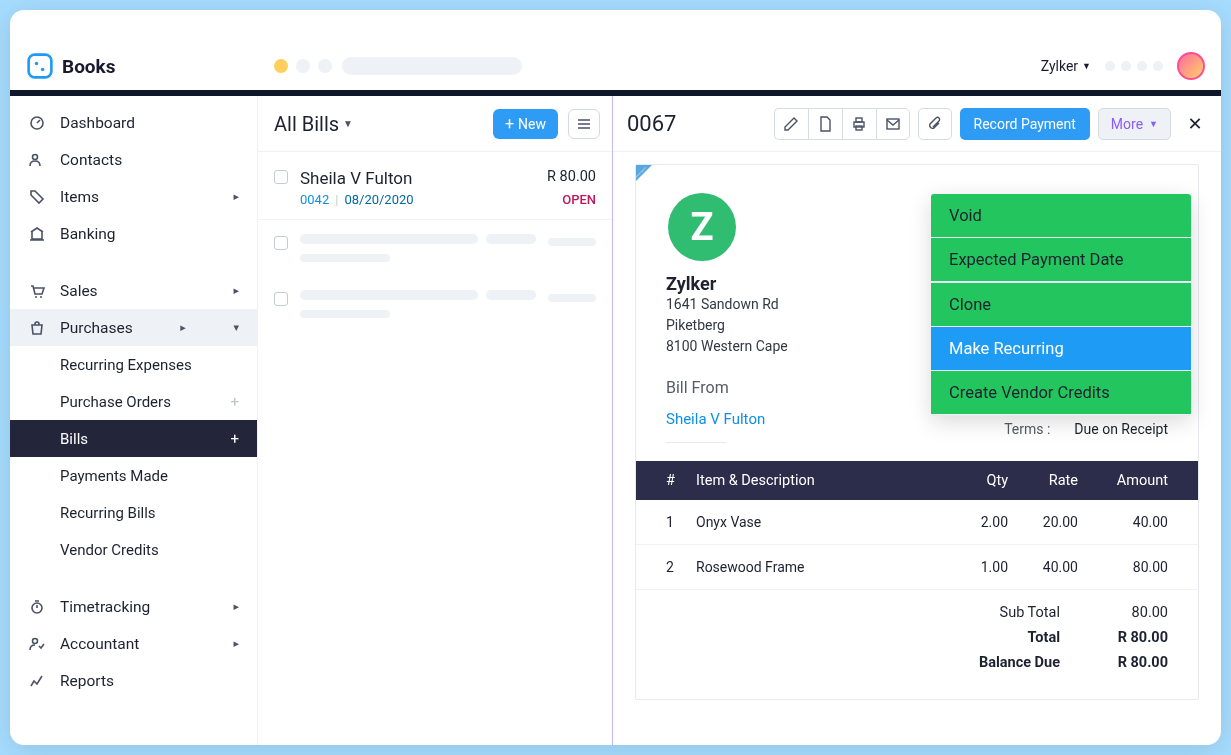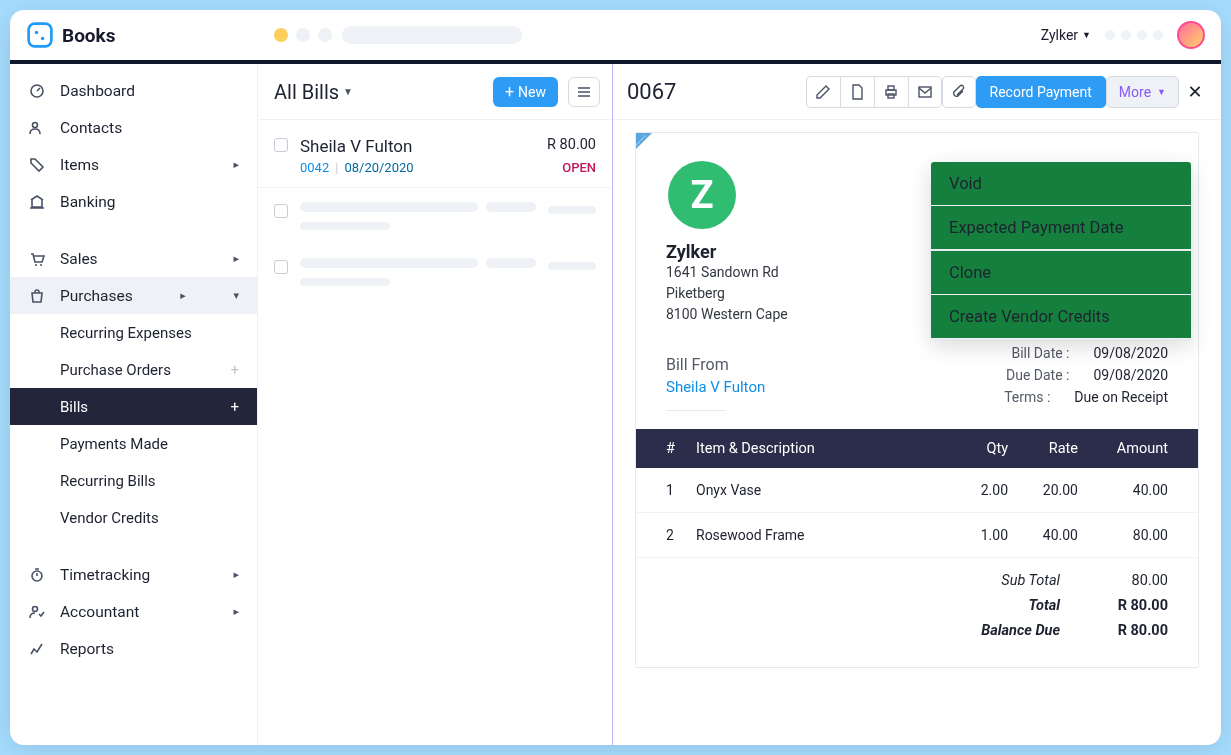--- a/index.html
+++ b/index.html
@@ -1,18 +1,18 @@
 <!DOCTYPE html>
 <html><head>
 <meta charset="utf-8">
 <style>
 * { box-sizing: border-box; margin: 0; padding: 0; font-family: -apple-system, BlinkMacSystemFont, "Segoe UI", Roboto, sans-serif; }
 body { background: #a6ddff; }
 .win { background:#fff; width:1211px; height:735px; margin:10px; border-radius:14px; overflow:hidden; display:flex; flex-direction:column; box-shadow:0 4px 30px rgba(0,0,0,.12);}
-.topbar { height:54px; display:flex; align-items:center; padding:0 16px; border-bottom:4px solid #0f172a; }
+.topbar { height:54px; display:flex; align-items:center; padding:0 16px; border-bottom:6px solid #0f172a;margin-top:32px; }
 .logo { display:flex; align-items:center; gap:8px; width:232px; }
 .logo-mark { width:28px; height:28px; }
 .logo-text { font-size:19px; font-weight:700; color:#1a1a2e; }
 .dots { display:flex; gap:8px; margin-left:16px;}
 .dot { width:14px; height:14px; border-radius:50%; }
 .search-ph { flex:0 0 180px; height:18px; background:#eef1f5; border-radius:9px; margin-left:10px;}
 .sp { flex:1; }
 .org { display:flex; align-items:center; gap:4px; color:#1a1a2e; font-size:14px; }
 .mini-dots { display:flex; gap:6px; margin:0 14px;}
 .mini-dot { width:10px; height:10px; border-radius:50%; background:#eef1f5;}
@@ -43,56 +43,56 @@
 .li-bot { display:flex; justify-content:space-between; margin-top:4px; font-size:13px;}
 .li-num { color:#0f8fe6;}
 .li-sep { color:#c6ccd6; margin:0 6px;}
 .li-date { color:#0369a1;}
 .li-stat { color:#be185d; font-weight:500;}
 .ph-row { display:flex; gap:12px; padding:14px 16px; align-items:flex-start;}
 .ph-lines { flex:1; display:flex; flex-direction:column; gap:10px;}
 .ph-line { height:10px; background:#eef1f5; border-radius:5px;}
 .ph-short{height:8px; width:48px; background:#eef1f5; border-radius:4px; align-self:flex-start; margin-top:4px;}
 .detail { flex:1; display:flex; flex-direction:column; overflow:hidden;}
-.detail-head { height:56px; display:flex; align-items:center; padding:0 14px; gap:0; border-bottom:1px solid #eef1f5;}
+.detail-head { height:56px; display:flex; align-items:center; padding:0 14px; gap:8px; border-bottom:1px solid #eef1f5;}
 .d-title { font-size:22px; color:#1e2230; flex:1;}
 .icon-btn { width:34px; height:32px; border:1px solid #d6dae2; border-radius:5px; background:#fff; display:flex; align-items:center; justify-content:center; cursor:pointer; color:#4a5265;}
 .icon-group { display:flex;}
 .icon-group .icon-btn { border-radius:0; border-right:none;}
 .icon-group .icon-btn:first-child{ border-radius:5px 0 0 5px;}
 .icon-group .icon-btn:last-child{ border-radius:0 5px 5px 0; border-right:1px solid #d6dae2;}
 .btn-record { background:#2e9bf4; color:#fff; border:none; height:32px; padding:0 14px; border-radius:5px; font-size:14px; cursor:pointer;}
 .btn-more { background:#eef1f5; border:1px solid #d6dae2; height:32px; padding:0 12px; border-radius:5px; font-size:14px; cursor:pointer; display:flex; align-items:center; gap:6px; color:#8b5cf6;}
 .close-btn { width:24px; height:24px; display:flex; align-items:center; justify-content:center; cursor:pointer; color:#1e2230; margin-left:4px; font-size:18px;}
 .detail-body { flex:1; padding:12px 22px; position:relative; overflow:auto;}
 .card { background:#fff; border:1px solid #e6e9ef; border-radius:2px; position:relative; }
 .ribbon { position:absolute; top:0; left:0; }
 .entity { padding:28px 30px 8px 30px; display:flex; gap:12px; flex-direction:column; align-items:flex-start;}
 .org-logo { width:68px; height:68px; border-radius:50%; background:#31bd71; color:#fff; display:flex; align-items:center; justify-content:center; font-size:38px; font-weight:700; margin-left:2px;}
 .org-name { font-size:18px; font-weight:700; color:#1e2230;}
 .addr { font-size:14px; color:#333843; line-height:1.5;}
 .meta { display:flex; padding:12px 30px 18px 30px; justify-content:space-between; align-items:flex-end; gap:30px;}
-.bill-from { font-size:16px; color:#555b67; margin-bottom:4px;}
+.bill-from { font-size:16px; color:#555b67; margin-bottom:13px;}
 .vendor { color:#0f8fe6; font-size:15px;}
 .kv { font-size:14px; color:#1e2230; text-align:right; width:260px;}
 .kv-row { display:flex; justify-content:flex-end; gap:24px; margin-bottom:6px;}
 .kv-k { color:#555b67;}
 .tbl-head { background:#2c2d4a; color:#fff; display:flex; padding:11px 30px; font-size:14.5px;}
 .th-n { width:30px;}
 .th-desc { flex:1;}
 .th-q { width:60px; text-align:right;}
 .th-r { width:70px; text-align:right;}
 .th-a { width:90px; text-align:right;}
 .tbl-row { display:flex; padding:14px 30px; font-size:14px; color:#1e2230; border-bottom:1px solid #f0f2f6;}
 .tot { padding:14px 30px 20px; font-size:14.5px;}
 .tot-row { display:flex; justify-content:flex-end; gap:28px; margin-bottom:8px;}
-.tot-k { width:130px; text-align:right; color:#1e2230;font-style:italic;}
+.tot-k { width:130px; text-align:right; color:#1e2230;}
 .tot-v { width:80px; text-align:right; color:#1e2230;}
 .tot-row.bold { font-weight:700;}
-.dropdown { position:absolute; top:42px; right:30px; width:260px; background:#15803d; box-shadow:0 6px 22px rgba(0,0,0,.15); border-radius:3px; z-index:10;}
+.dropdown { position:absolute; top:42px; right:30px; width:260px; background:#22c55e; box-shadow:0 6px 22px rgba(0,0,0,.15); border-radius:3px; z-index:10;}
 .dd-item { padding:12px 18px; font-size:16.5px; color:#1e2230; cursor:pointer; border-bottom:1px solid #eef1f5;}
 .dd-item.hl { background:#1e9bf4; color:#fff;}
 .dd-item:last-child{border-bottom:none;}
 .dd-group-sep{height:1px;background:#e6e9ef;}
 svg { width:16px; height:16px; }
 </style>
 </head>
 <body>
 
 <div class="win">
@@ -418,19 +418,20 @@
                 <div class="tot-v">R 80.00</div>
               </div>
             </div>
         </div>
 
         <div class="dropdown" id="dd">
             <div class="dd-item ">Void</div>
             <div class="dd-item ">Expected Payment Date</div>
             <div class="dd-group-sep"></div>
             <div class="dd-item ">Clone</div>
+            <div class="dd-item hl">Make Recurring</div>
             <div class="dd-item ">Create Vendor Credits</div>
             <div class="dd-group-sep"></div>
           </div>
       </div>
     </div>
   </div>
 </div>
 
 </body></html>

